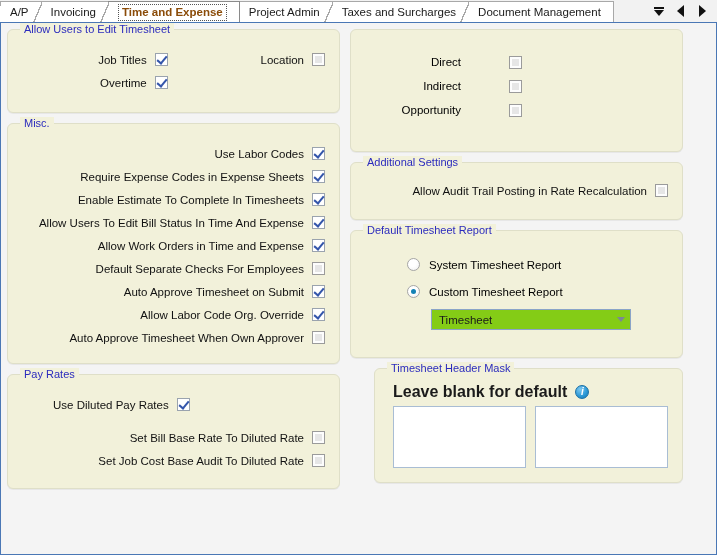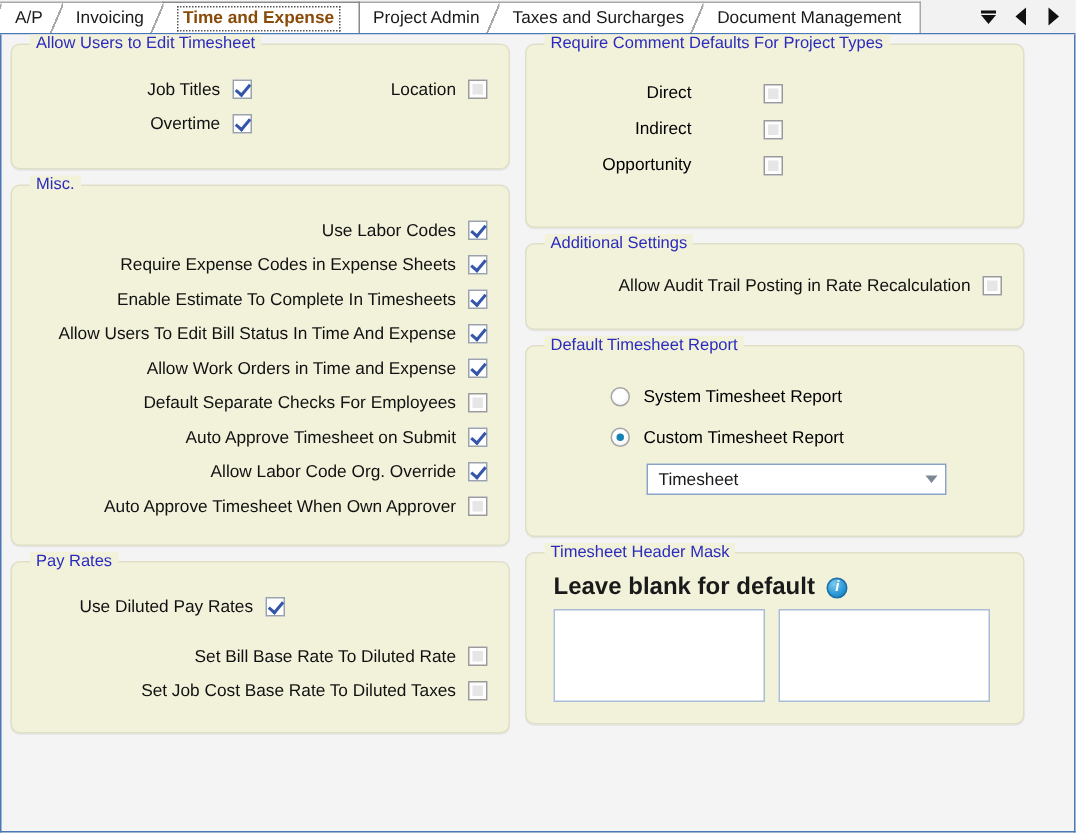--- a/index.html
+++ b/index.html
@@ -272,21 +272,21 @@
     background: #1482b5;
   }
   .radio-lbl { font-size: 11.5px; }
 
   
   .dd-wrap { padding: 4px 0 2px 66px; }
   .dropdown {
     width: 200px;
     height: 21px;
     box-sizing: border-box;
-    background: #ffffff;
+    background: #84cc16;
     border: 1px solid #8aa4c8;
     display: flex;
     align-items: center;
     justify-content: space-between;
     padding: 0 5px 0 7px;
     font-size: 11.5px;
     color: #1a1a1a;
   }
   .dd-arrow {
     width: 0; height: 0;
@@ -447,32 +447,31 @@
           <div class="row" style="padding-left:31px;">
             <span class="lbl">Use Diluted Pay Rates</span>
             <span class="cb on"></span>
           </div>
           <div class="spacer-10"></div>
           <div class="row row-right">
             <span class="lbl">Set Bill Base Rate To Diluted Rate</span>
             <span class="cb off"></span>
           </div>
           <div class="row row-right">
-            <span class="lbl">Set Job Cost Base Rate To Diluted Taxes</span>
+            <span class="lbl">Set Job Cost Base Audit To Diluted Rate</span>
             <span class="cb off"></span>
           </div>
         </div>
       </div>
 
     </div>
 
     <div class="col">
 
       <div class="group" style="height:123px;">
-        <div class="group-title">Require Comment Defaults For Project Types</div>
         <div class="group-body" style="padding-top:20px;">
           <div class="row-rlabel">
             <span class="rl-lbl">Direct</span>
             <span class="cb off"></span>
           </div>
           <div class="row-rlabel">
             <span class="rl-lbl">Indirect</span>
             <span class="cb off"></span>
           </div>
           <div class="row-rlabel">
@@ -505,21 +504,21 @@
           </div>
           <div class="dd-wrap">
             <div class="dropdown">
               <span>Timesheet</span>
               <span class="dd-arrow"></span>
             </div>
           </div>
         </div>
       </div>
 
-      <div class="group" style="height:115px;">
+      <div class="group" style="height:115px;margin-left:24px;">
         <div class="group-title">Timesheet Header Mask</div>
         <div class="group-body" style="padding-top:14px;">
           <div class="info-line">
             <span class="info-lbl">Leave blank for default</span>
             <span class="info-icon">i</span>
           </div>
           <div class="mask-row">
             <div class="mask-box"></div>
             <div class="mask-box"></div>
           </div>

